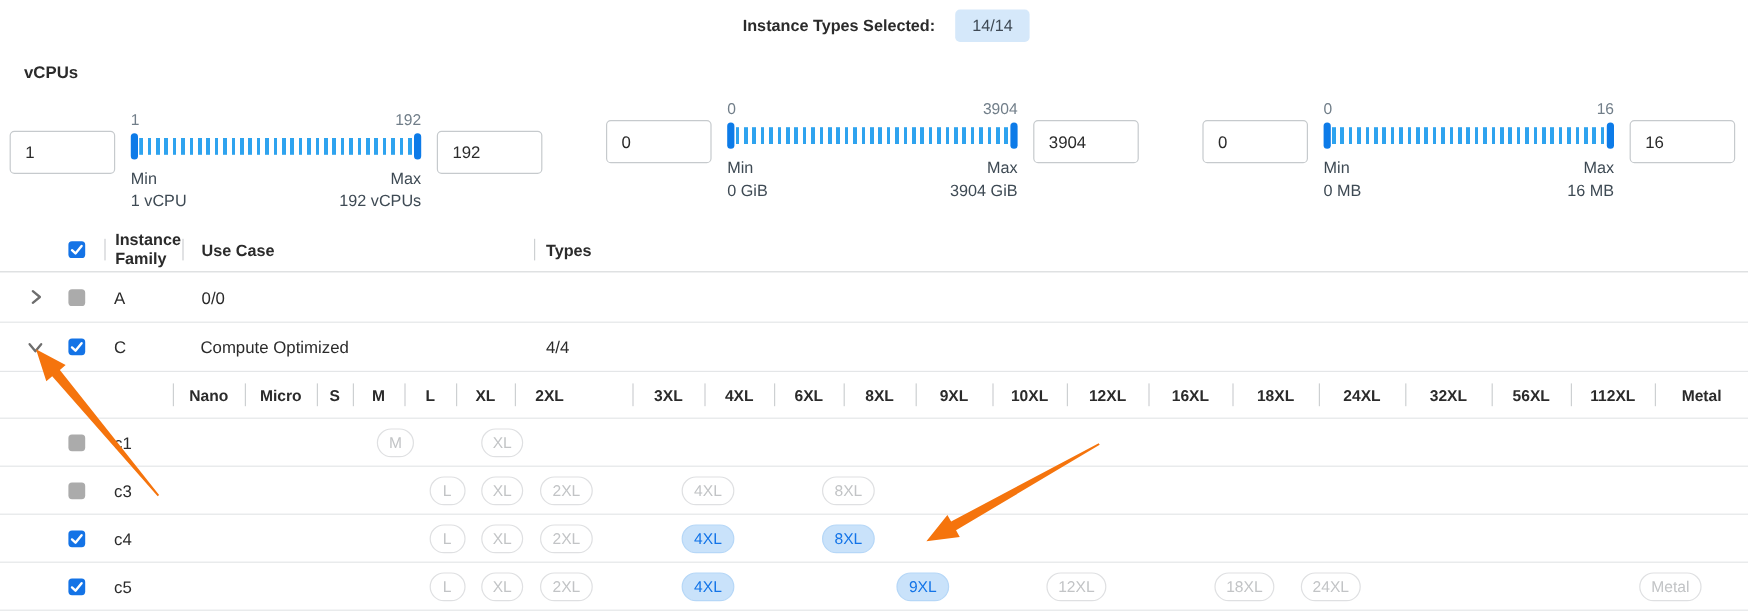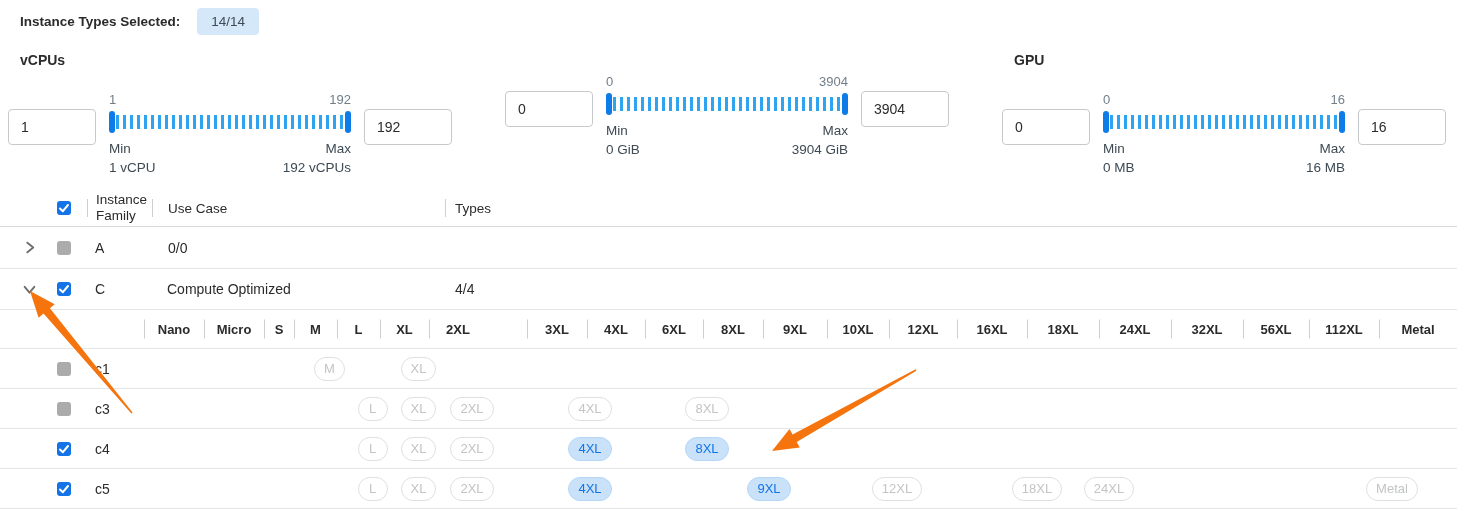--- a/index.html
+++ b/index.html
@@ -2,28 +2,28 @@
 <html style="--tick: #2ea3ef; --handle: #0d7be8;"><head>
 <meta charset="utf-8">
 <style>
   * { box-sizing: border-box; margin: 0; padding: 0; }
   html,body { background:#fff; }
   body {
     width:1457px; height:511px; position:relative; overflow:hidden;
     font-family:"Liberation Sans", sans-serif; color:#2b2b2b; font-size:14px;
   }
   
-  .topbar { display:flex; align-items:center; padding:5px 0 0 20px; height:38px; }
+  .topbar { display:flex; align-items:center; padding:5px 0 0 20px; height:38px;justify-content:center; }
   .topbar-label { font-weight:bold; font-size:13.5px; color:#2b2b2b; }
   .badge {
     margin-left:17px; background:#d5e8fa; color:#3f4a55; font-size:13.5px;
     padding:7px 14px; border-radius:4px; line-height:1;
   }
   
-  .filters { display:flex; padding-left:8px; margin-top:14px; }
+  .filters { display:flex; padding-left:8px; margin-top:14px;align-items:center; }
   .filter { width:444px; }
   .filter + .filter { margin-left:53px; }
   .filter-title { font-weight:bold; font-size:14px; margin:0 0 0 12px; height:18px; }
   .filter-controls { display:flex; align-items:flex-start; margin-top:22px; }
   .num-input {
     width:88px; height:36px; margin-top:17px; border:1px solid #c6cacd; border-radius:4px;
     font-family:inherit; font-size:14px; color:#2b2b2b; padding:0 0 0 12px; outline:none; background:#fff;
   }
   .slider-block { flex:1; margin:0 13px; }
   .range-labels { display:flex; justify-content:space-between; font-size:13px; color:#717e89; height:15px; line-height:15px; margin-bottom:3px; }
@@ -32,21 +32,21 @@
     position:absolute; left:7px; right:7px; top:5px; height:14px;
     background:repeating-linear-gradient(90deg, var(--tick) 0 3px, transparent 3px 7px);
   }
   .handle { position:absolute; top:1px; width:6px; height:22px; border-radius:3px; background:var(--handle); cursor:pointer; }
   .handle.left { left:0; } .handle.right { right:0; }
   .slider-caption { display:flex; justify-content:space-between; font-size:13.5px; color:#3e4a54; margin-top:7px; line-height:15px; }
   .slider-caption.sub { margin-top:4px; }
   
   .itable { margin-top:15px; }
   .trow { display:flex; align-items:center; border-bottom:1px solid #e4e6e8; padding-left:20px; }
-  .thead { height:37px; border-bottom:1px solid #d8dadb; font-weight:normal; font-size:13.5px; }
+  .thead { height:37px; border-bottom:1px solid #d8dadb; font-weight:bold; font-size:13.5px; }
   .cell-chev { width:37px; display:flex; align-items:center; }
   .cell-cb { width:38px; display:flex; align-items:center; }
   .thead .cell-cb { width:30px; }
   .cell-name { width:63px; font-size:14px; }
   .hd-family { width:64px; padding-left:8px; line-height:1.15; font-size:13.5px; }
   .hd-use { width:292px; padding-left:15px; }
   .hd-types { padding-left:9px; }
   .cell-use { width:287px; padding-left:9px; font-size:14px; }
   .cell-types { padding-left:10px; font-size:14px; }
   .vdiv { width:1px; height:18px; background:#cdd0d2; }
@@ -128,21 +128,20 @@
         <div class="slider-caption sub">
           <span>0 GiB</span>
           <span>3904 GiB</span>
         </div>
       </div>
       <input class="num-input" value="3904" style="">
     </div>
   </div>
 
   <div class="filter">
-    <div class="filter-title">GPU</div>
     <div class="filter-controls">
       <input class="num-input" value="0" style="">
       <div class="slider-block">
         <div class="range-labels">
           <span>0</span>
           <span>16</span>
         </div>
         <div class="slider-track">
           <span class="ticks"></span>
           <span class="handle left"></span>

